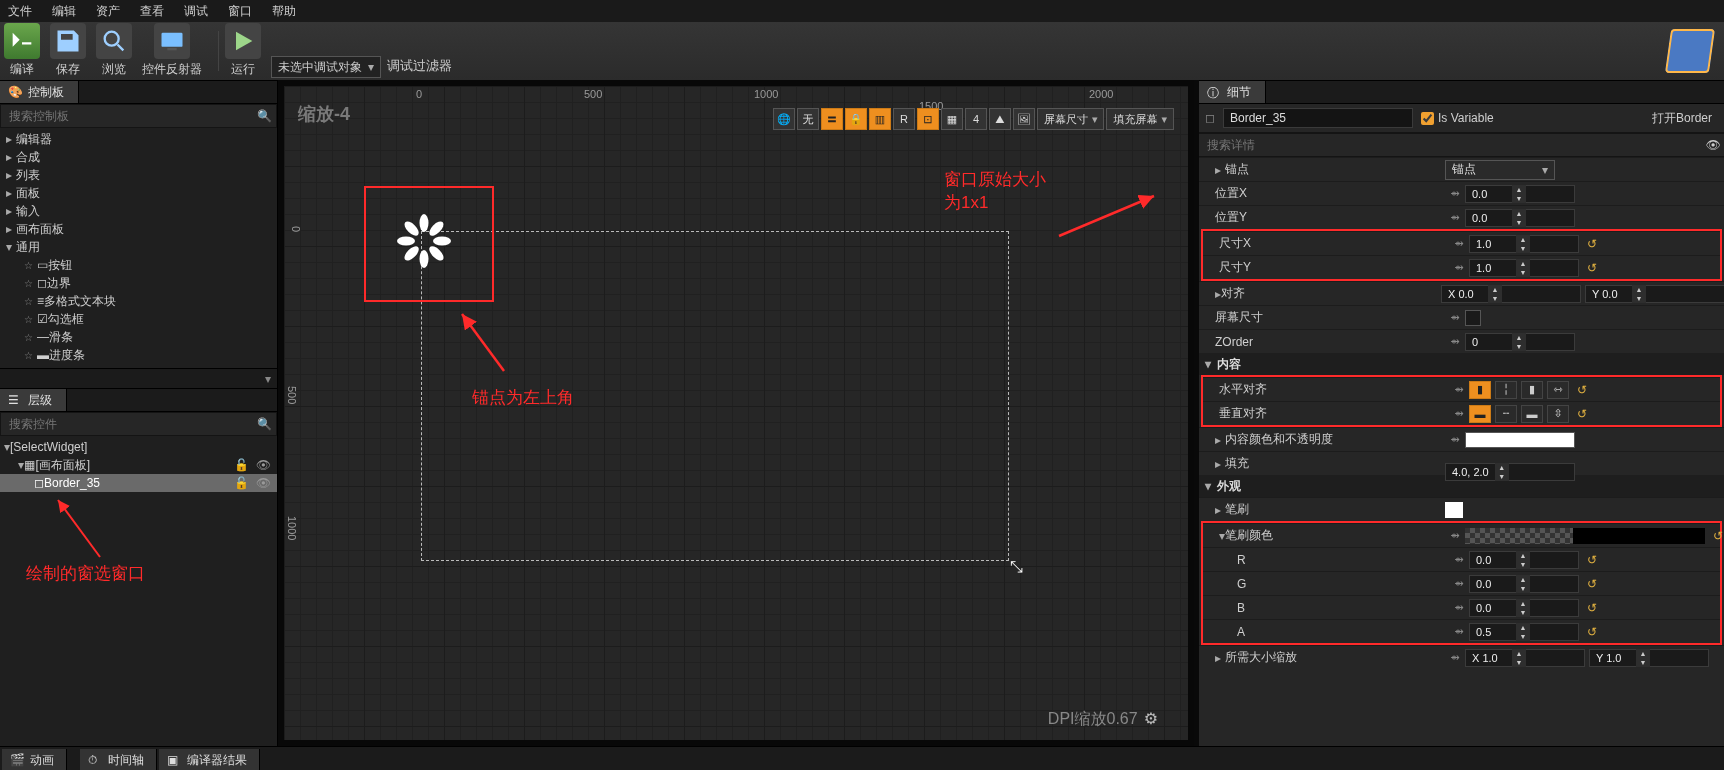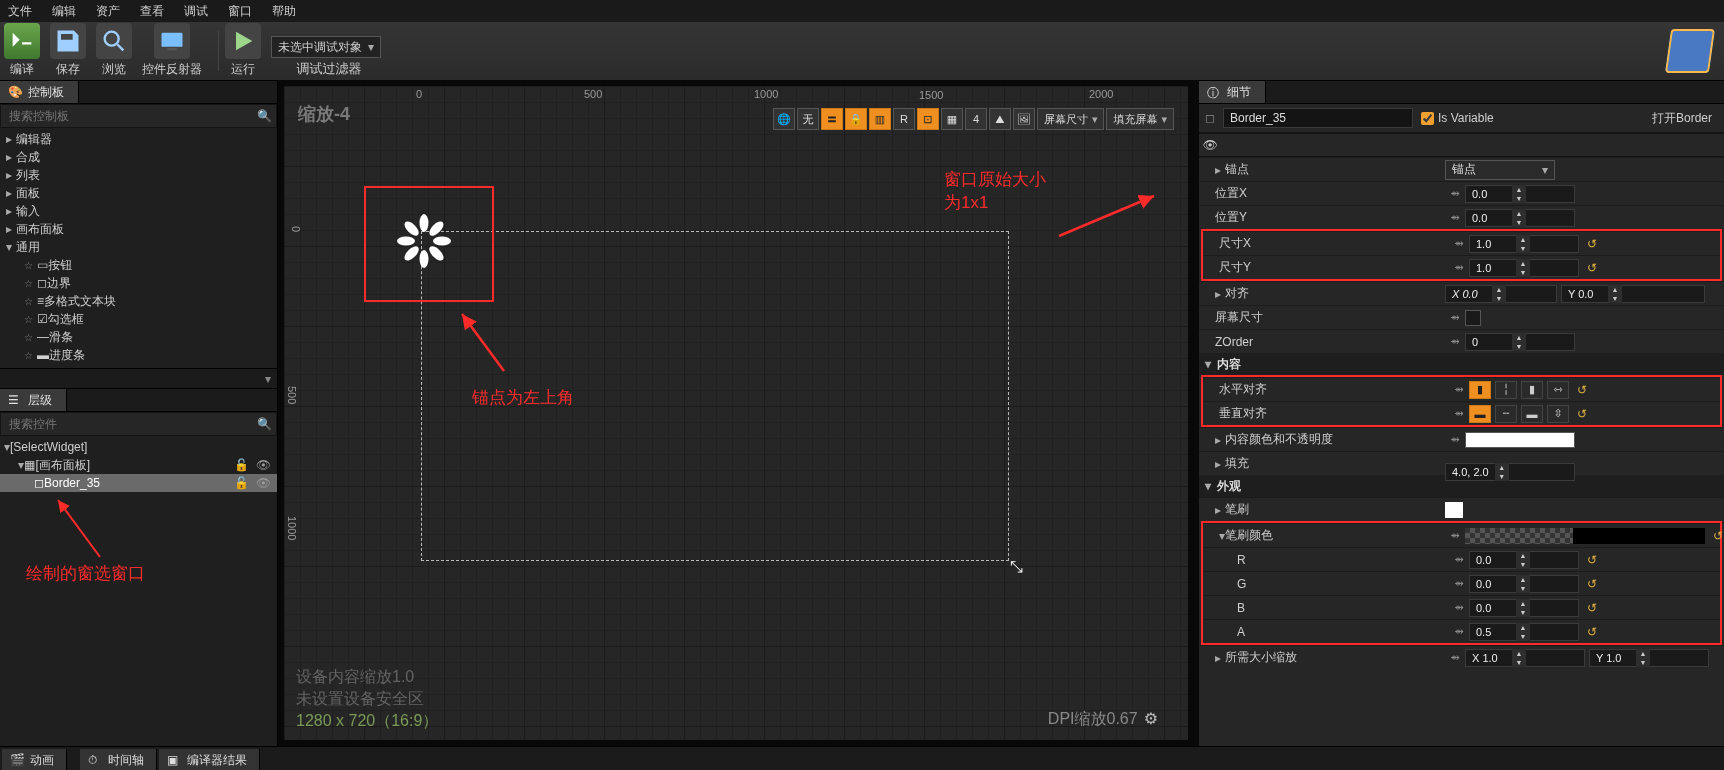--- a/index.html
+++ b/index.html
@@ -98,21 +98,21 @@
   .chkbox { width:16px;height:16px;background:#1a1a1a;border:1px solid #555; }
   .anchor-combo { width:110px;height:20px;background:#2a2a2a;border:1px solid #555;color:#ddd;display:flex;align-items:center;padding:0 6px;justify-content:space-between;}
   .anchor-combo::after{content:"▾";color:#aaa;}
   .redframe { border:2px solid #ff2a2a; }
   
   
   .bottom { height:24px;background:#1b1b1b;display:flex;border-top:1px solid #000; }
   .btab { height:22px;background:#333;padding:0 12px 0 8px;display:inline-flex;align-items:center;gap:6px;color:#ddd;margin-right:2px; margin-top:2px;border-right:1px solid #000;}
   .btab .bic{width:14px;height:14px;display:inline-block;}
 
-  .sectionV { display:flex;flex-direction:column;justify-content:space-between; }
+  .sectionV { display:flex;flex-direction:row;justify-content:space-between; }
 </style>
 </head>
 <body>
 
 <div class="menubar">
   <span>文件</span>
   <span>编辑</span>
   <span>资产</span>
   <span>查看</span>
   <span>调试</span>
@@ -262,21 +262,21 @@
     </div>
   </div>
 
   <div class="col-center">
     <div class="vp-outer">
       <div class="vp">
 
         <div class="ruler" style="left:132px;top:2px;">0</div>
         <div class="ruler" style="left:300px;top:2px;">500</div>
         <div class="ruler" style="left:470px;top:2px;">1000</div>
-        <div class="ruler" style="left:635px;top:3px;">1500</div>
+        <div class="ruler" style="left:635px;top:14px;">1500</div>
         <div class="ruler" style="left:805px;top:2px;">2000</div>
         <div class="ruler" style="left:6px;top:140px;writing-mode:vertical-rl;">0</div>
         <div class="ruler" style="left:2px;top:300px;writing-mode:vertical-rl;">500</div>
         <div class="ruler" style="left:2px;top:430px;writing-mode:vertical-rl;">1000</div>
         <div class="zoom-label">缩放-4</div>
 
         <div class="vp-btns">
           <div class="vp-btn">🌐</div>
           <div class="vp-btn">无</div>
           <div class="vp-btn on">〓</div>
@@ -326,25 +326,20 @@
             <defs>
               <marker id="a2" markerWidth="8" markerHeight="8" refX="6" refY="3" orient="auto">
                 <path d="M0,0 L6,3 L0,6 z" fill="#ff2a2a"></path>
               </marker>
             </defs>
             <line x1="5" y1="45" x2="100" y2="5" stroke="#ff2a2a" stroke-width="2.5" marker-end="url(#a2)"></line>
           </svg>
 
         <div class="arrow-cursor" style="left:726px;top:472px;">⤡</div>
 
-        <div class="vp-footer">
-          <div>设备内容缩放1.0</div>
-          <div>未设置设备安全区</div>
-          <div class="green">1280 x 720（16:9）</div>
-        </div>
         <div class="dpi"><span>DPI缩放0.67</span><span class="gear">⚙</span></div>
       </div>
     </div>
   </div>
 
   <div class="col-right">
     <div class="tabrow">
       <div class="tab">
         <span class="tabic">ⓘ</span>
         <span>细节</span>
@@ -353,20 +348,21 @@
     <div class="det-top">
       <span style="color:#888;">◻</span>
       <input type="text" value="Border_35" style="">
       <div class="chk">
           <input type="checkbox" checked="" style="">
           <span>Is Variable</span>
         </div>
       <span style="margin-left:auto;margin-right:6px;">打开Border</span>
     </div>
     <div class="searchrow" style="border-left:none;border-right:none;">
+      <input placeholder="搜索详情" style="">
       <div class="mag">👁</div>
     </div>
     <div class="det-body">
 
       <div class="det-row">
         <span class="tri" style="color:#aaa;width:10px;">▸</span>
           <div class="lbl" style="flex:0 0 220px;">锚点</div>
         <div class="val">
             <div class="anchor-combo">
               <span>锚点</span>
@@ -427,21 +423,21 @@
                 </div>
               </div>
               <span class="reset">↺</span>
             </div>
           </div>
       </div>
       <div class="det-row">
           <span class="tri" style="color:#aaa;width:10px;">▸</span>
           <div class="lbl" style="flex:0 0 220px;">对齐</div>
           <div class="val">
-            <div class="spin" style="width:112px;font-style:italic;">
+            <div class="spin" style="width:140px;">
               <span class="sv">X 0.0</span>
               <div class="arws">
                 <span>▲</span>
                 <span>▼</span>
               </div>
             </div>
             <div class="spin" style="width:144px;">
               <span class="sv">Y 0.0</span>
               <div class="arws">
                 <span>▲</span>

